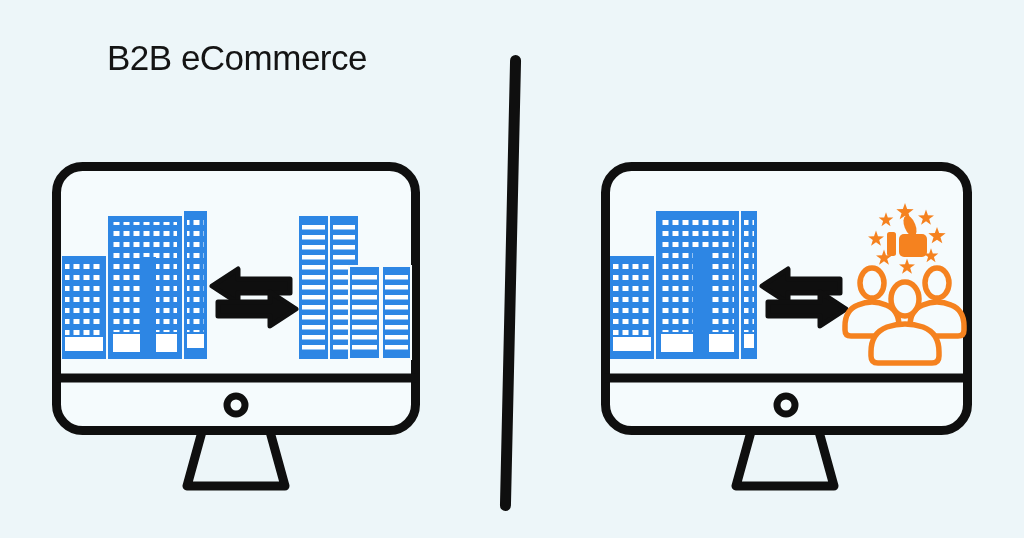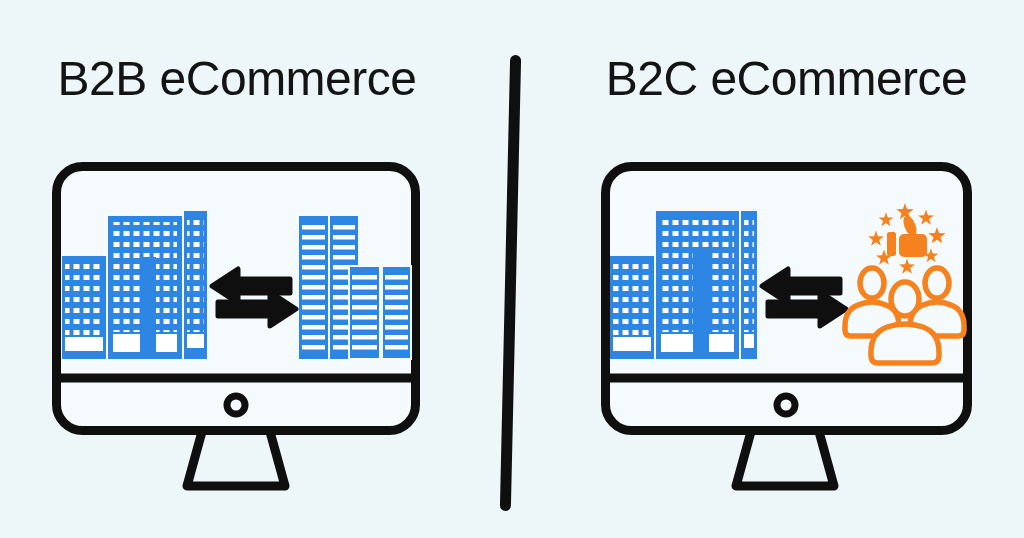--- a/index.html
+++ b/index.html
@@ -12,21 +12,21 @@
     --title-color:#141414;
   }
   html,body{margin:0;padding:0;}
   .canvas{
     position:relative;width:1024px;height:538px;
     background:var(--page-bg);
     font-family:"Liberation Sans",sans-serif;
     overflow:hidden;
   }
   .title{
-    position:absolute;top:55px;font-size:48px;font-weight:400;line-height:1;
+    position:absolute;top:40px;font-size:35px;font-weight:400;line-height:1;
     color:var(--title-color);text-align:center;letter-spacing:-0.5px;white-space:nowrap;
   }
   .t-left{left:53px;width:368px;}
   .t-right{left:601px;width:371px;}
   .divider{
     position:absolute;left:505px;top:55px;width:11px;height:456px;
     background:var(--ink);border-radius:6px;transform:rotate(1.3deg);
   }
   .monitor{position:absolute;top:162px;}
   .m-left{left:52px;}
@@ -37,21 +37,20 @@
   .arrow{fill:var(--ink);stroke:var(--ink);stroke-width:5;stroke-linejoin:round;}
   .org-line{stroke:var(--consumer-orange);stroke-width:5.5;fill:var(--screen-bg);stroke-linejoin:round;}
   .org-fill{fill:var(--consumer-orange);}
 </style>
 </head>
 <body>
 
 <div class="canvas">
 
   <div class="title t-left">B2B eCommerce</div>
-  <div class="title t-right">B2C eCommerce</div>
 
   <div class="divider"></div>
 
   <svg class="monitor m-left" width="368" height="330" viewBox="0 0 368 330">
     <defs>
       <pattern id="pwinL" width="10" height="11" patternUnits="userSpaceOnUse">
         <rect x="1.5" y="3" width="6" height="5" class="wwin"></rect>
       </pattern>
       <pattern id="pstrL" width="8" height="10" patternUnits="userSpaceOnUse">
         <rect x="0" y="3" width="8" height="4.5" class="wwin"></rect>

